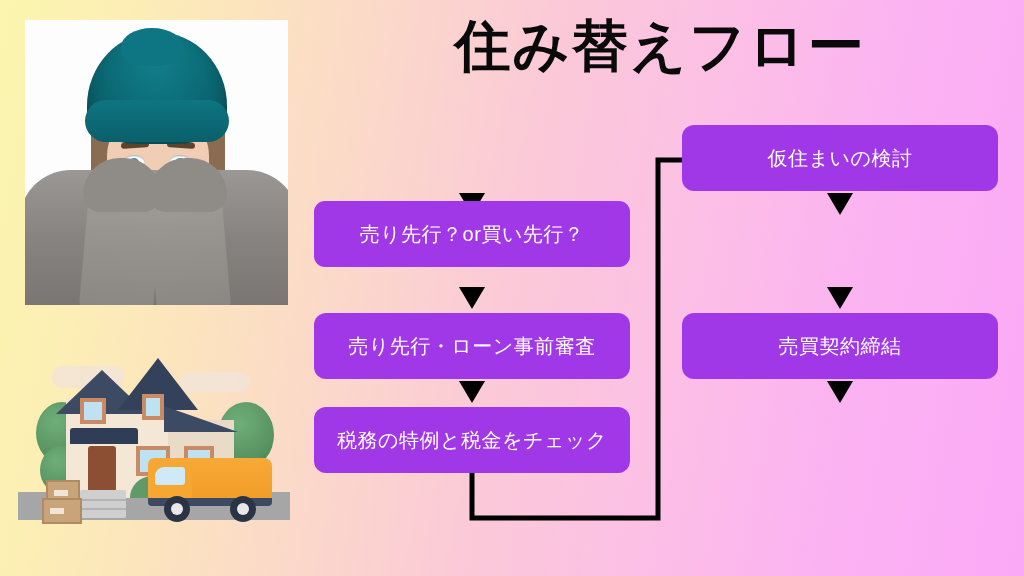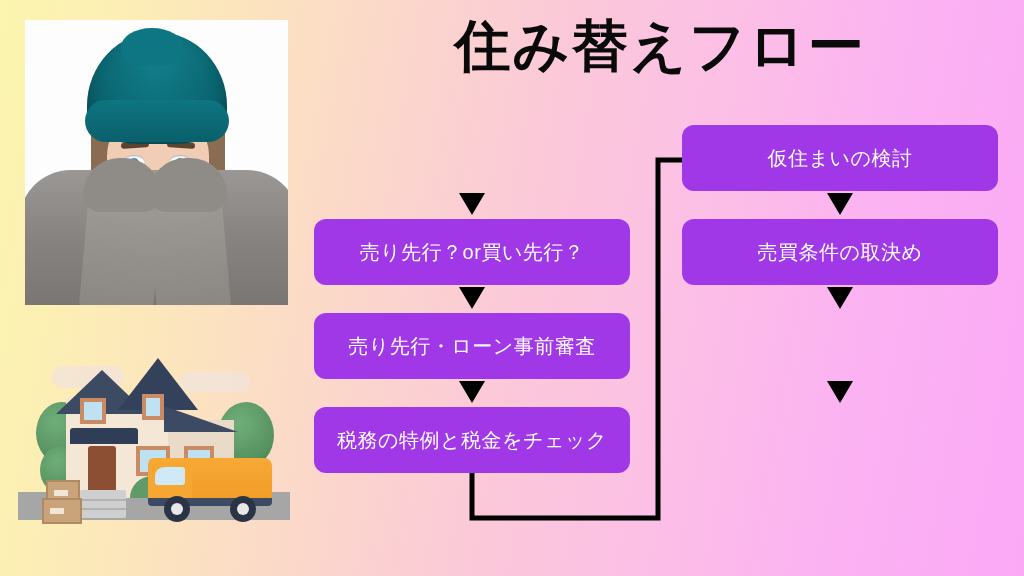--- a/index.html
+++ b/index.html
@@ -273,21 +273,21 @@
     justify-content: center;
     text-align: center;
     letter-spacing: 0.5px;
     box-sizing: border-box;
     padding: 0 8px;
     white-space: nowrap;
   }
   .col-left  { left: 314px; }
   .col-right { left: 682px; }
   .row-1 { top: 125px; }
-  .row-2 { top: 219px; }
+  .row-2 { top: 201px; border-radius: 11px; }
   .row-3 { top: 313px; }
   .row-4 { top: 407px; }
 
   .arrow-down {
     position: absolute;
     width: 0; height: 0;
     border-left: 13px solid transparent;
     border-right: 13px solid transparent;
     border-top: 22px solid #000000;
   }
@@ -396,21 +396,21 @@
 
   <div class="flow-box col-left row-4">
     <span>税務の特例と税金をチェック</span>
   </div>
 
   <div class="flow-box col-right row-1">
     <span>仮住まいの検討</span>
   </div>
   <div class="arrow-down arr-right arr-a"></div>
 
-  <div class="flow-box col-right row-2">
-    <span>売買条件の取決め</span>
-  </div>
   <div class="arrow-down arr-right arr-b"></div>
 
+  <div class="flow-box col-right row-3">
+    <span>売買契約締結</span>
+  </div>
   <div class="arrow-down arr-right arr-c"></div>
 
 
 </div>
 
 </body></html>

